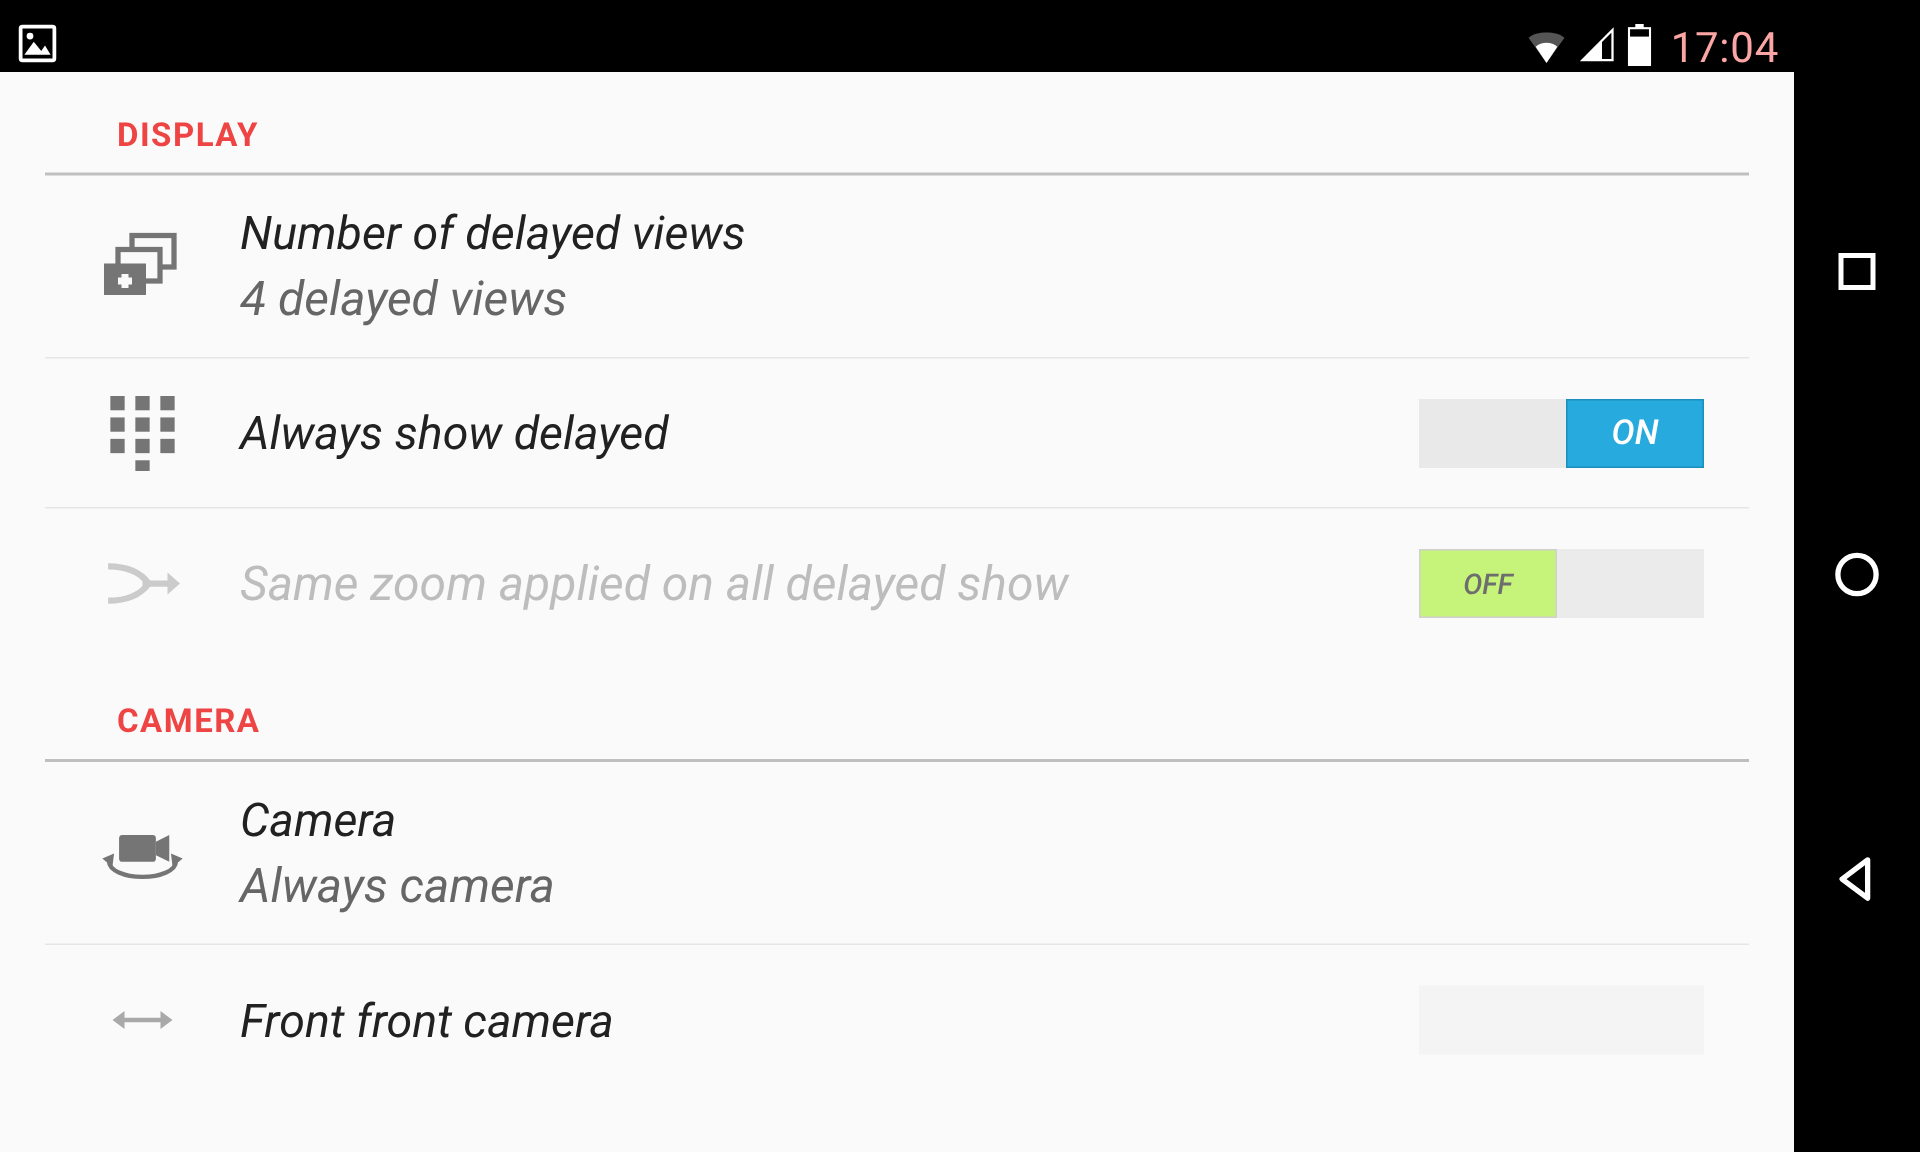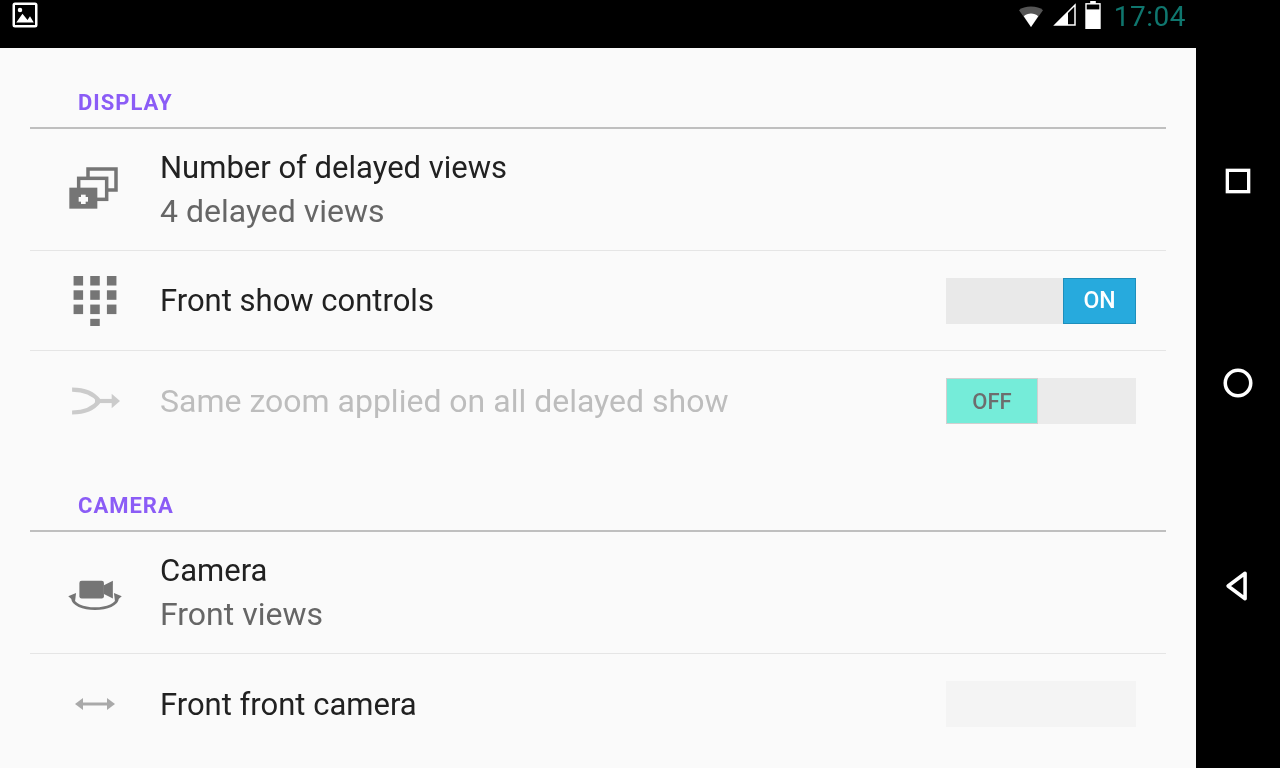--- a/index.html
+++ b/index.html
@@ -1,37 +1,37 @@
 <!DOCTYPE html>
 <html><head>
 <meta charset="utf-8">
 <style>
 * { margin: 0; padding: 0; box-sizing: border-box; }
 html, body { width: 1280px; height: 768px; overflow: hidden; font-family: Roboto, "Helvetica Neue", Arial, sans-serif; }
 body { background: #000; display: flex; }
 .main-area { width: 1196px; height: 768px; background: #000; display: flex; flex-direction: column; }
-.status-bar { height: 48px; background: #000; display: flex; align-items: flex-start; justify-content: space-between; padding: 0 10px; color: #0f766e; }
+.status-bar { height: 48px; background: #000; display: flex; align-items: flex-end; justify-content: space-between; padding: 0 10px; color: #fca5a5; }
 .status-left { display: flex; align-items: center; }
 .status-right { display: flex; align-items: center; gap: 6px; }
 .status-right .clock { font-size: 28px; font-weight: 400; margin-left: 6px; letter-spacing: 0.5px; }
 .content-panel { flex: 1; background: #fafafa; overflow: hidden; }
-.section-header { font-size: 22px; font-weight: 700; color: #8b5cf6; letter-spacing: 1px; padding: 42px 0 12px 48px; border-bottom: 2px solid #bfbfbf; margin: 0 30px; }
-.settings-row { display: flex; align-items: center; padding: 20px 30px 20px 0; margin: 0 30px; border-bottom: 1px solid #e5e5e5; min-height: 100px; }
+.section-header { font-size: 22px; font-weight: 700; color: #ef4444; letter-spacing: 1px; padding: 30px 0 12px 48px; border-bottom: 2px solid #bfbfbf; margin: 0 30px; }
+.settings-row { display: flex; align-items: center; padding: 20px 30px 20px 0; margin: 0 30px; border-bottom: 1px solid #e5e5e5; min-height: 100px; font-style: italic; }
 .settings-row.last-in-section { border-bottom: none; }
 .row-icon { width: 130px; display: flex; align-items: center; justify-content: center; flex-shrink: 0; }
 .row-text { flex: 1; display: flex; flex-direction: column; gap: 6px; }
 .row-title { font-size: 31px; color: #212121; font-weight: 400; }
 .row-sub { font-size: 32px; color: #666; font-weight: 400; }
 .row-title.disabled { color: #bdbdbd; }
 .row-sub.disabled { color: #bdbdbd; }
 .toggle-wrap { width: 195px; display: flex; justify-content: flex-end; }
 .toggle { width: 190px; height: 46px; display: flex; position: relative; }
 .toggle-track { flex: 1; background: #e9e9e9; }
-.toggle-thumb-on { width: 73px; background: #27aadd; display: flex; align-items: center; justify-content: center; color: #fff; font-size: 23px; font-weight: 500; border: 1px solid #1d8fbc; }
-.toggle-thumb-off { width: 92px; background: #5eead4; display: flex; align-items: center; justify-content: center; color: #555; font-size: 22px; font-weight: 500; border: 1px solid #c9c9c9; }
+.toggle-thumb-on { width: 92px; background: #27aadd; display: flex; align-items: center; justify-content: center; color: #fff; font-size: 23px; font-weight: 500; border: 1px solid #1d8fbc; }
+.toggle-thumb-off { width: 92px; background: #bef264; display: flex; align-items: center; justify-content: center; color: #555; font-size: 19px; font-weight: 500; border: 1px solid #c9c9c9; }
 .nav-bar { width: 84px; height: 768px; background: #000; display: flex; flex-direction: column; align-items: center; justify-content: space-around; padding: 80px 0; }
 .nav-btn svg { display: block; }
 </style>
 </head>
 <body>
 
 <div class="main-area">
 
   <div class="status-bar">
     <div class="status-left">
@@ -96,21 +96,21 @@
           <rect x="0" y="12" width="8" height="8" fill="#757575"></rect>
             <rect x="14" y="12" width="8" height="8" fill="#757575"></rect>
             <rect x="28" y="12" width="8" height="8" fill="#757575"></rect>
           <rect x="0" y="24" width="8" height="8" fill="#757575"></rect>
             <rect x="14" y="24" width="8" height="8" fill="#757575"></rect>
             <rect x="28" y="24" width="8" height="8" fill="#757575"></rect>
           <rect x="14" y="36" width="8" height="6" fill="#757575"></rect>
         </svg>
       </div>
       <div class="row-text">
-        <div class="row-title">Front show controls</div>
+        <div class="row-title">Always show delayed</div>
       </div>
       <div class="toggle-wrap">
         <div class="toggle">
           <div class="toggle-track"></div>
           <div class="toggle-thumb-on">ON</div>
         </div>
       </div>
     </div>
 
     <div class="settings-row last-in-section">
@@ -139,21 +139,21 @@
         <svg width="58" height="44" viewBox="0 0 52 38">
           <rect x="12" y="8" width="22" height="16" rx="2" fill="#757575"></rect>
           <polygon points="34,12 42,8 42,24 34,20" fill="#757575"></polygon>
           <path d="M6 24 A20 9 0 0 0 46 24" fill="none" stroke="#757575" stroke-width="2.5"></path>
           <polygon points="2,22 9,19 8,27" fill="#757575"></polygon>
           <polygon points="50,22 43,19 44,27" fill="#757575"></polygon>
         </svg>
       </div>
       <div class="row-text">
         <div class="row-title">Camera</div>
-        <div class="row-sub">Front views</div>
+        <div class="row-sub">Always camera</div>
       </div>
     </div>
 
     <div class="settings-row" style="border-bottom:none;">
       <div class="row-icon">
         <svg width="48" height="30" viewBox="0 0 48 28" style="opacity:0.6">
           <path d="M8 14 L40 14" stroke="#757575" stroke-width="3"></path>
           <polygon points="4,14 12,8 12,20" fill="#757575"></polygon>
           <polygon points="44,14 36,8 36,20" fill="#757575"></polygon>
         </svg>

